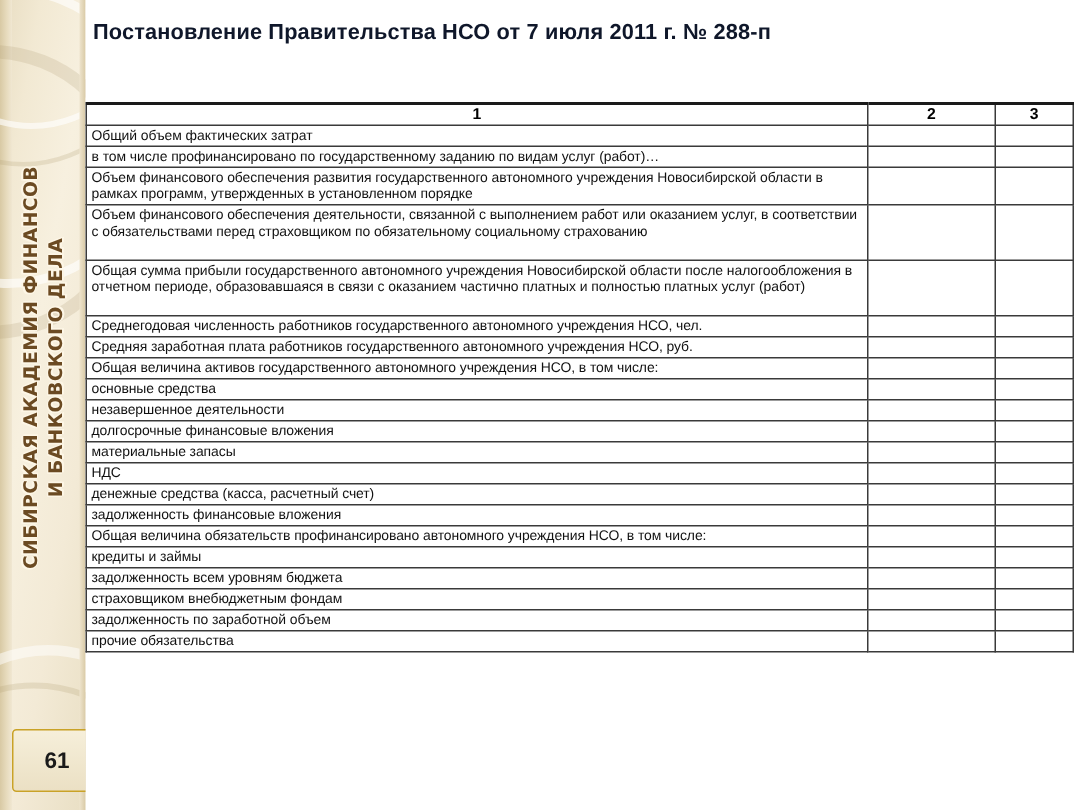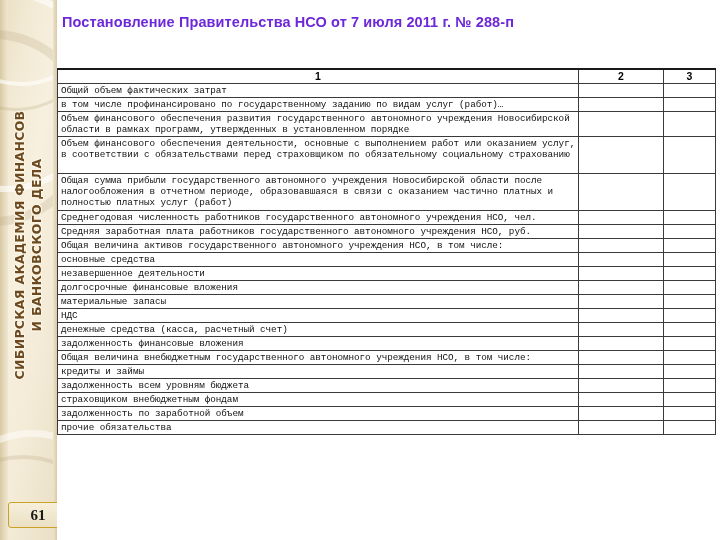--- a/index.html
+++ b/index.html
@@ -99,44 +99,44 @@
   }
   #vert-line-1 { display: block; }
   #vert-line-2 { display: block; }
 
   
   #page-number-box {
     position: absolute;
     left: 8px;
     bottom: 12px;
     width: 60px;
-    height: 26px;
+    height: 42px;
     box-sizing: border-box;
     border: 1px solid #c9a227;
     border-radius: 3px;
     background: linear-gradient(180deg, #f6efda 0%, #ebe0c4 100%);
     display: flex;
     align-items: center;
     justify-content: center;
-    font-family: Liberation Serif, serif;
+    font-family: Liberation Sans, sans-serif;
     font-size: 15px;
     font-weight: 700;
     color: #1a1a1a;
   }
 
   
   #title {
     position: absolute;
     left: 62px;
     top: 14px;
     width: 640px;
     font-family: "Liberation Sans", sans-serif;
     font-size: 14.5px;
     font-weight: 700;
-    color: #6d28d9;
+    color: #0f172a;
     letter-spacing: 0.1px;
     white-space: nowrap;
   }
 
   
   #table-wrap {
     position: absolute;
     left: 57px;
     top: 68px;
     width: 659px;
@@ -162,21 +162,21 @@
     font-family: "Liberation Sans", sans-serif;
     font-size: 10.5px;
     font-weight: 700;
     color: #000;
     height: 13px;
     line-height: 13px;
     border-top: 2px solid #1a1a1a;
     border-bottom: 1px solid #3a3a3a;
   }
   table#data-table tbody td.label {
-    font-family: Liberation Mono, monospace;
+    font-family: Liberation Sans, sans-serif;
     font-size: 9.3px;
     line-height: 11.4px;
     color: #111;
     padding: 0.5px 2px 0.5px 3px;
     text-align: left;
     letter-spacing: -0.05px;
   }
   table#data-table tbody td.val {
     background: #ffffff;
   }
@@ -240,21 +240,21 @@
             <td class="label">в том числе профинансировано по государственному заданию по видам услуг (работ)…</td>
             <td class="val"></td>
             <td class="val"></td>
           </tr>
           <tr class="h2 thick-top">
             <td class="label">Объем финансового обеспечения развития государственного автономного учреждения Новосибирской области в рамках программ,  утвержденных в установленном порядке</td>
             <td class="val"></td>
             <td class="val"></td>
           </tr>
           <tr class="h3">
-            <td class="label">Объем финансового обеспечения деятельности, основные с выполнением работ или оказанием услуг, в соответствии с обязательствами перед страховщиком по обязательному социальному страхованию</td>
+            <td class="label">Объем финансового обеспечения деятельности, связанной с выполнением работ или оказанием услуг, в соответствии с обязательствами перед страховщиком по обязательному социальному страхованию</td>
             <td class="val"></td>
             <td class="val"></td>
           </tr>
           <tr class="h3">
             <td class="label">Общая сумма прибыли государственного автономного учреждения Новосибирской области после налогообложения в отчетном периоде, образовавшаяся в связи с оказанием частично платных и полностью платных услуг (работ)</td>
             <td class="val"></td>
             <td class="val"></td>
           </tr>
           <tr class="h1">
             <td class="label">Среднегодовая численность работников государственного автономного учреждения НСО, чел.</td>
@@ -300,21 +300,21 @@
             <td class="label">денежные средства (касса, расчетный счет)</td>
             <td class="val"></td>
             <td class="val"></td>
           </tr>
           <tr class="h1">
             <td class="label">задолженность финансовые вложения</td>
             <td class="val"></td>
             <td class="val"></td>
           </tr>
           <tr class="h1">
-            <td class="label">Общая величина внебюджетным государственного автономного учреждения НСО, в том числе:</td>
+            <td class="label">Общая величина обязательств профинансировано автономного учреждения НСО, в том числе:</td>
             <td class="val"></td>
             <td class="val"></td>
           </tr>
           <tr class="h1">
             <td class="label">кредиты и займы</td>
             <td class="val"></td>
             <td class="val"></td>
           </tr>
           <tr class="h1">
             <td class="label">задолженность всем уровням бюджета</td>

